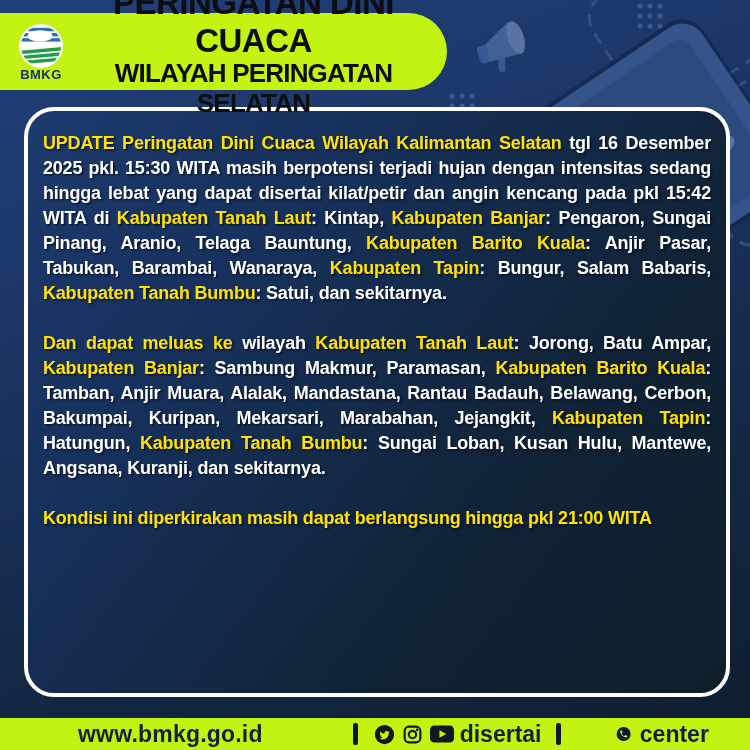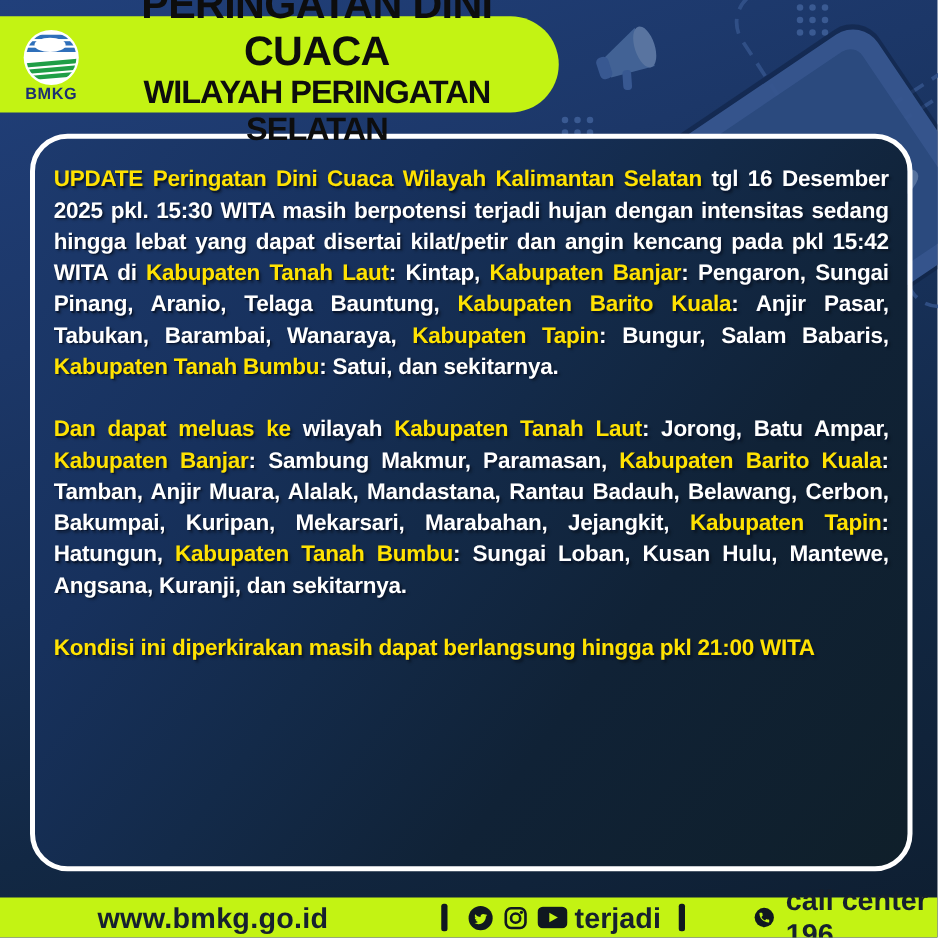--- a/index.html
+++ b/index.html
@@ -152,21 +152,21 @@
     <svg width="21" height="21" viewBox="0 0 24 24">
       <rect x="3" y="3" width="18" height="18" rx="5" fill="none" stroke="#101820" stroke-width="2.4"></rect>
       <circle cx="12" cy="12" r="4.2" fill="none" stroke="#101820" stroke-width="2.4"></circle>
       <circle cx="17.3" cy="6.7" r="1.5" fill="#101820"></circle>
     </svg>
     <svg width="24" height="18" viewBox="0 0 28 20">
       <rect x="0" y="0" width="28" height="20" rx="5" fill="#101820"></rect>
       <path d="M11 5.5 L19 10 L11 14.5 Z" fill="#c3f313"></path>
     </svg>
   </span>
-  <span class="handle">terjadi</span>
+  <span class="handle">disertai</span>
   <span class="divider d2"></span>
   <span class="phone-wrap">
     <svg width="22" height="22" viewBox="0 0 24 24">
       <circle cx="12" cy="12" r="11" fill="#101820"></circle>
       <path transform="translate(4.6,4.6) scale(0.62)" fill="#c3f313" d="M6.6 10.8c1.4 2.8 3.8 5.1 6.6 6.6l2.2-2.2c.3-.3.7-.4 1-.2 1.1.4 2.3.6 3.6.6.6 0 1 .4 1 1V20c0 .6-.4 1-1 1C10.6 21 3 13.4 3 4c0-.6.4-1 1-1h3.5c.6 0 1 .4 1 1 0 1.2.2 2.4.6 3.6.1.3 0 .7-.2 1l-2.3 2.2z"></path>
     </svg>
     <span>call center 196</span>
   </span>
 </footer>
 

